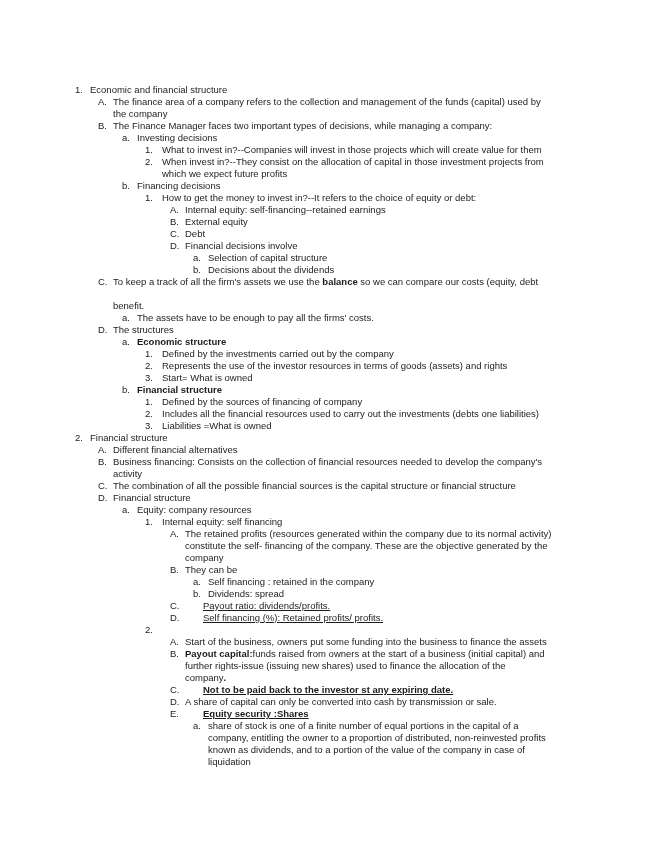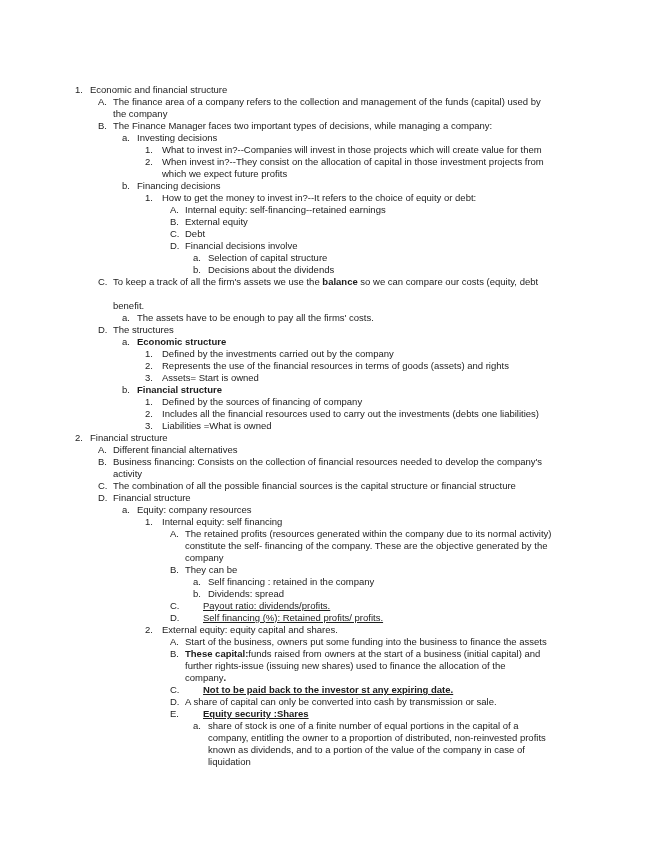--- a/index.html
+++ b/index.html
@@ -109,25 +109,25 @@
       <div class="item l3">
         <span class="marker">a.</span>
         <span class="text"><span class="b">Economic structure</span></span>
       </div>
       <div class="item l4">
         <span class="marker">1.</span>
         <span class="text"><span>Defined by the investments carried out by the company</span></span>
       </div>
       <div class="item l4">
         <span class="marker">2.</span>
-        <span class="text"><span>Represents the use of the financial resources in terms of goods (assets) and rights</span></span>
+        <span class="text"><span>Represents the use of the investor resources in terms of goods (assets) and rights</span></span>
       </div>
       <div class="item l4">
         <span class="marker">3.</span>
-        <span class="text"><span>Assets= Start is owned</span></span>
+        <span class="text"><span>Start= What is owned</span></span>
       </div>
       <div class="item l3">
         <span class="marker">b.</span>
         <span class="text"><span class="b">Financial structure</span></span>
       </div>
       <div class="item l4">
         <span class="marker">1.</span>
         <span class="text"><span>Defined by the sources of financing of company</span></span>
       </div>
       <div class="item l4">
@@ -185,29 +185,28 @@
       <div class="item l5">
         <span class="marker">C.</span>
         <span class="text"><span class="u">Payout ratio: dividends/profits.</span></span>
       </div>
       <div class="item l5">
         <span class="marker">D.</span>
         <span class="text"><span class="u">Self financing (%): Retained profits/ profits.</span></span>
       </div>
       <div class="item l4">
         <span class="marker">2.</span>
-        <span class="text"><span>External equity: equity capital and shares.</span></span>
       </div>
       <div class="item l5">
         <span class="marker">A.</span>
         <span class="text"><span>Start of the business, owners put some funding into the business to finance the assets</span></span>
       </div>
       <div class="item l5">
         <span class="marker">B.</span>
-        <span class="text"><span class="b">These capital:</span><span>funds raised from owners at the start of a business (initial capital) and</span><br><span>further rights-issue (issuing new shares) used to finance the allocation of the</span><br><span>company</span><span class="b">.</span></span>
+        <span class="text"><span class="b">Payout capital:</span><span>funds raised from owners at the start of a business (initial capital) and</span><br><span>further rights-issue (issuing new shares) used to finance the allocation of the</span><br><span>company</span><span class="b">.</span></span>
       </div>
       <div class="item l5">
         <span class="marker">C.</span>
         <span class="text"><span class="b u">Not to be paid back to the investor st any expiring date.</span></span>
       </div>
       <div class="item l5">
         <span class="marker">D.</span>
         <span class="text"><span>A share of capital can only be converted into cash by transmission or sale.</span></span>
       </div>
       <div class="item l5">

